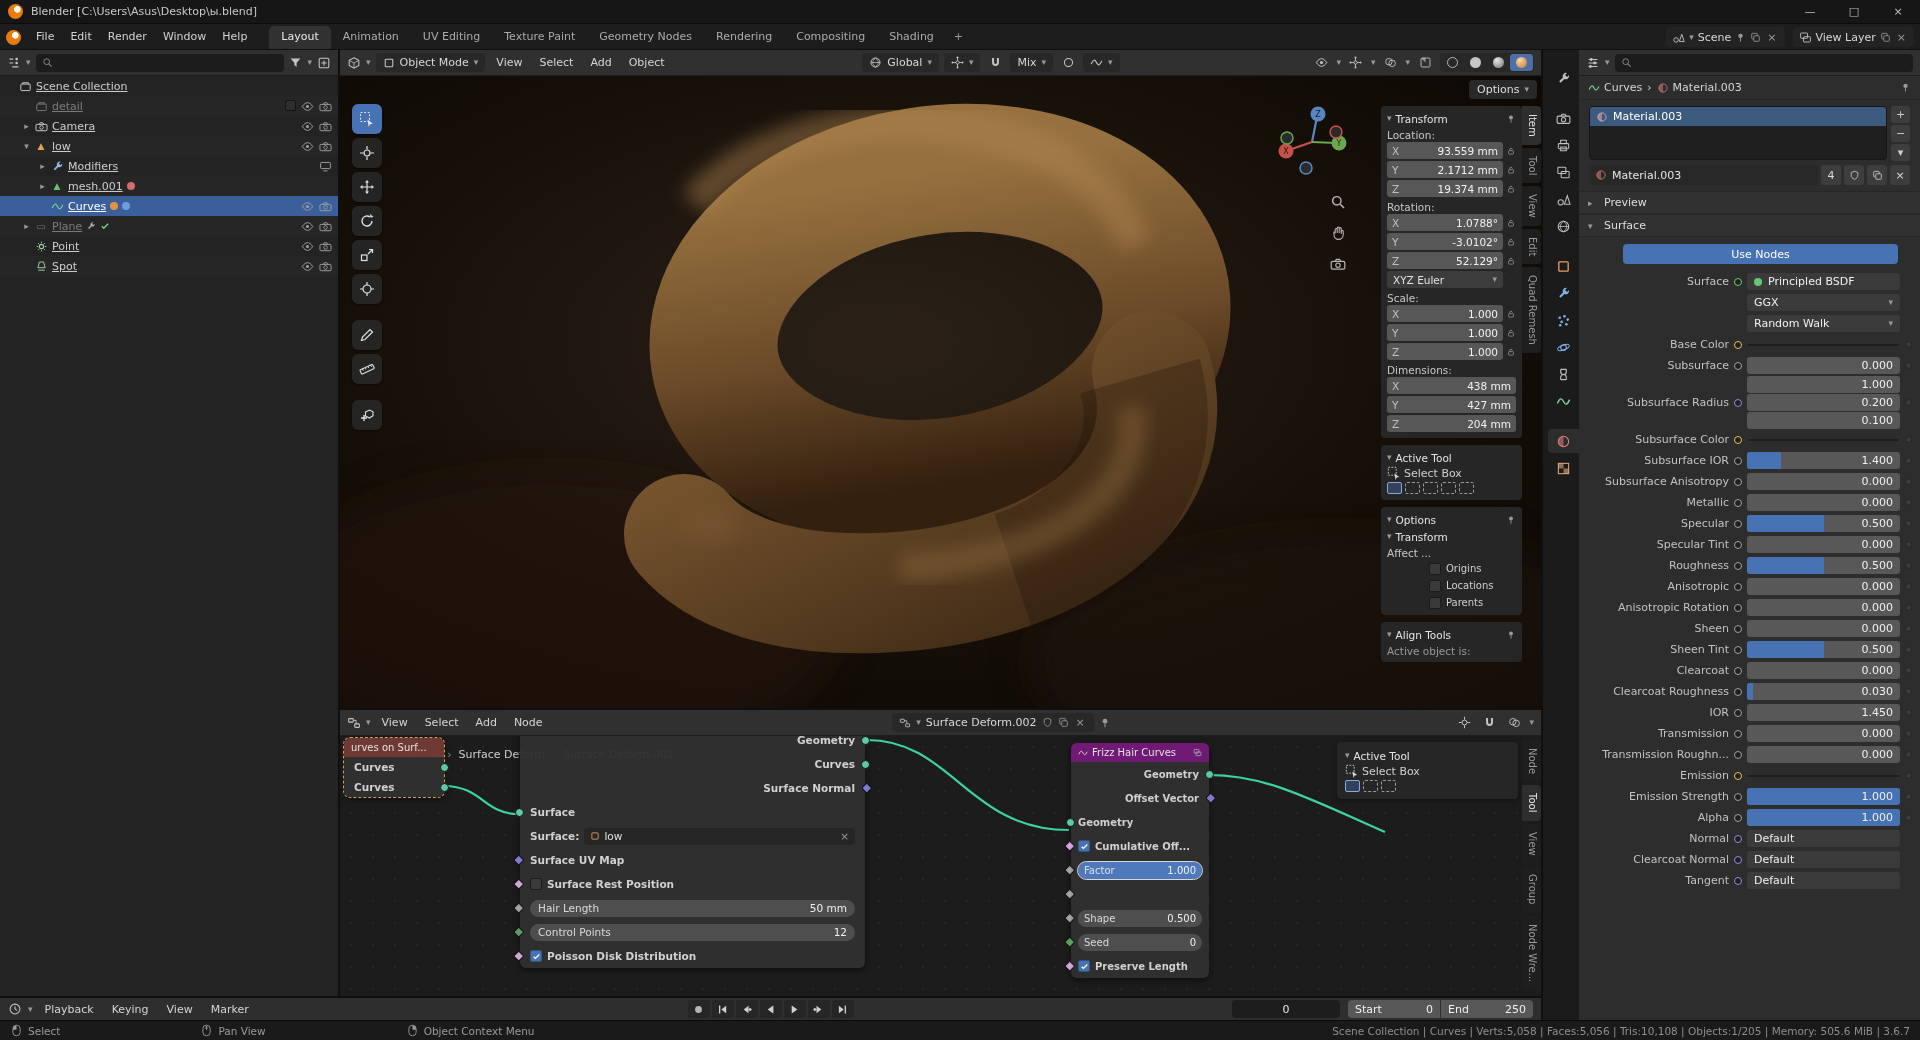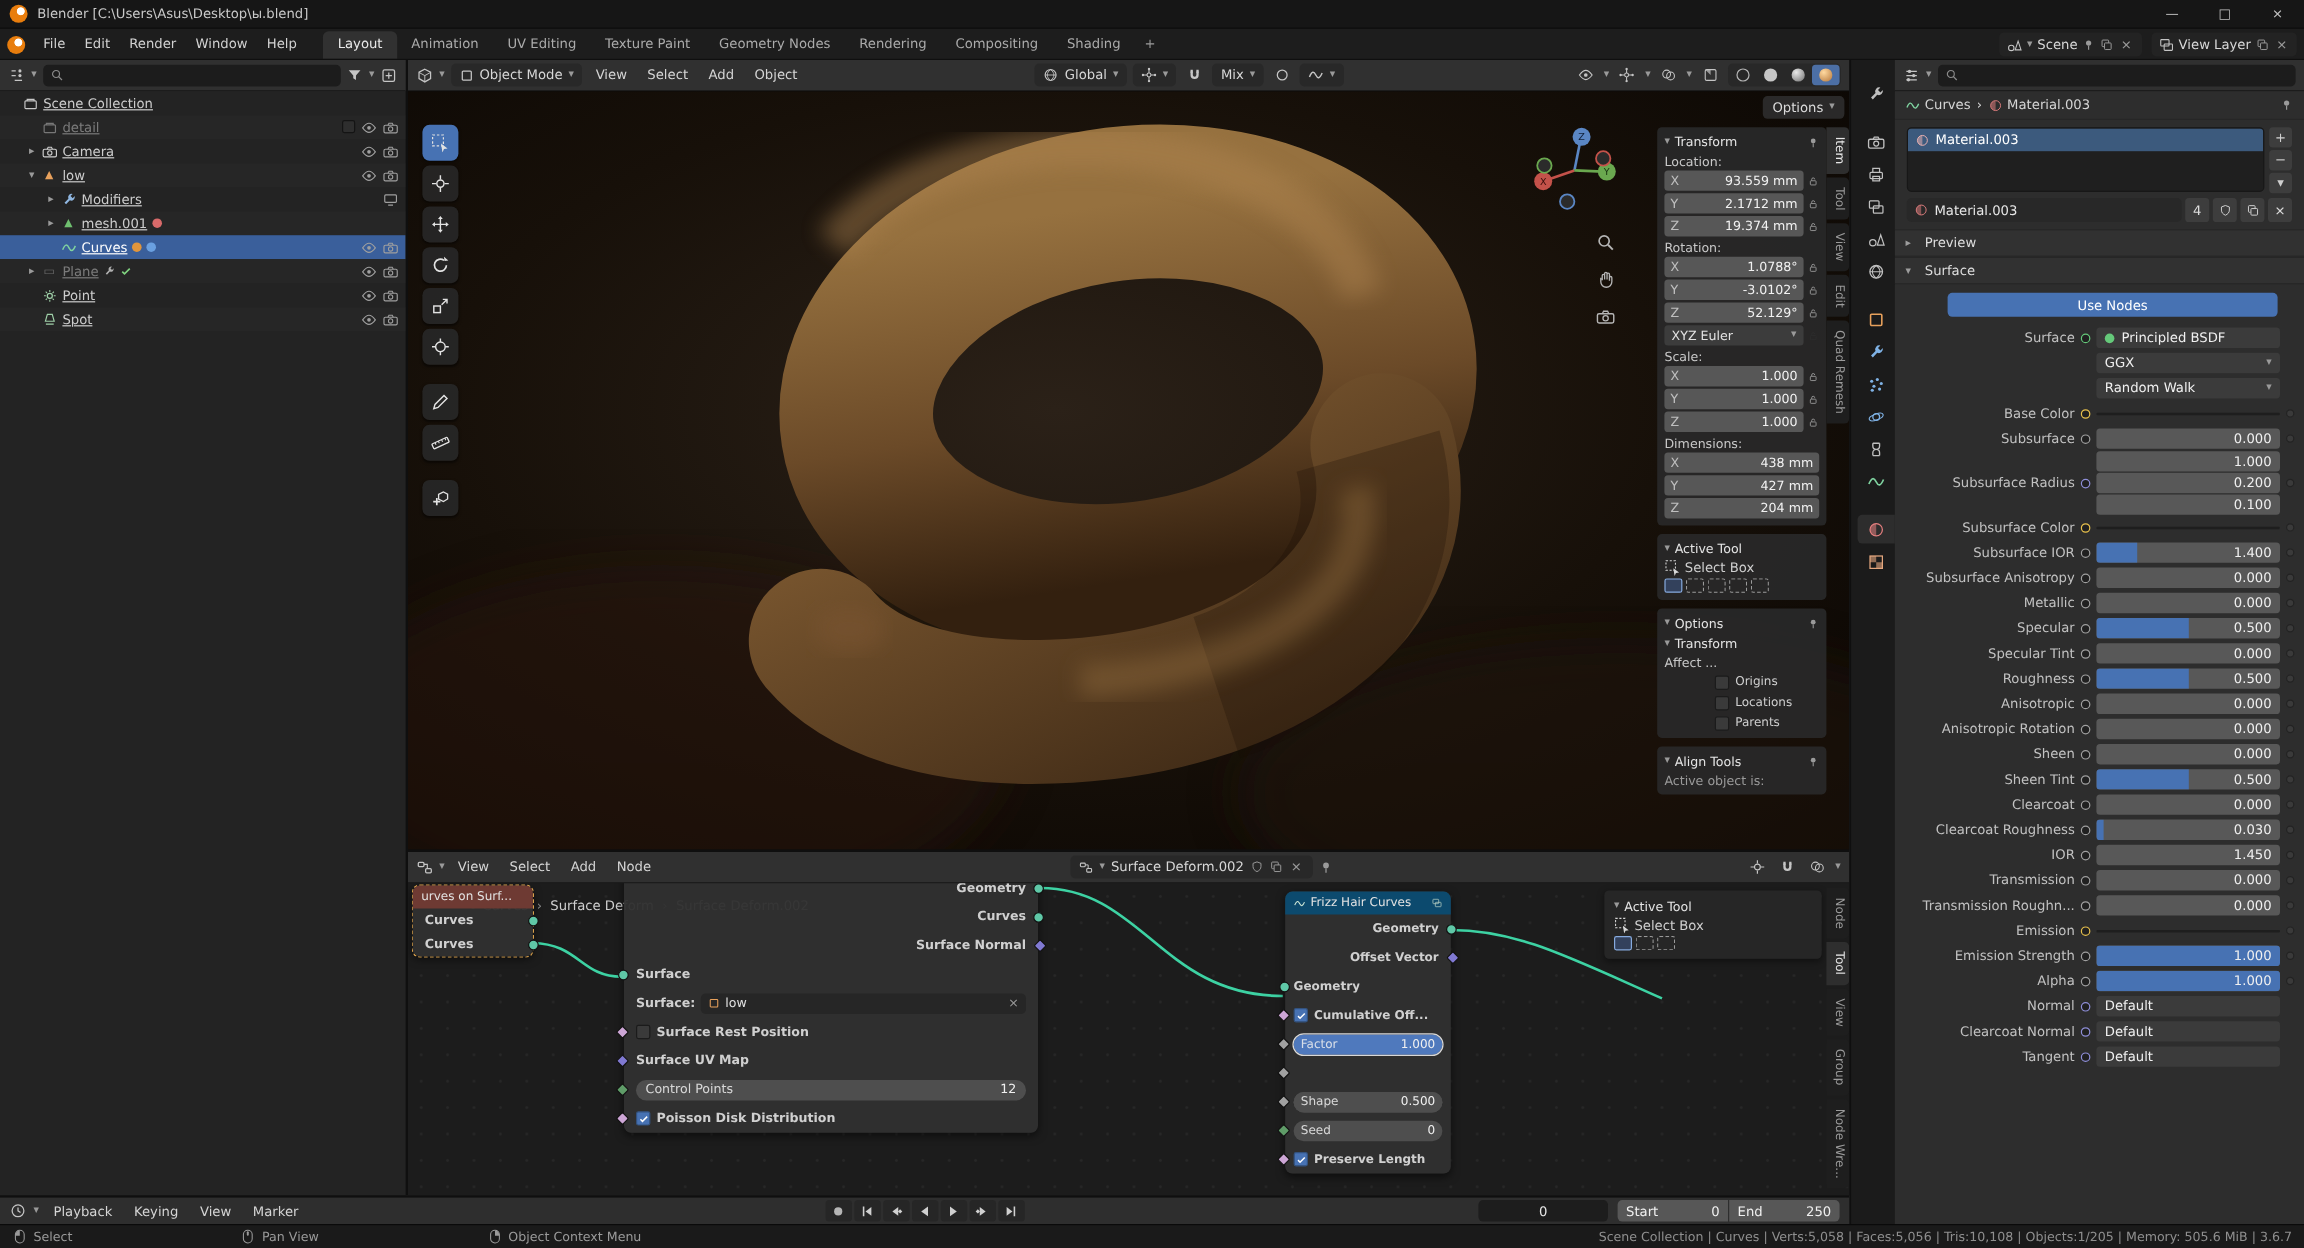--- a/index.html
+++ b/index.html
@@ -1100,47 +1100,54 @@
                 <span class="icn">
                   <svg width="10" height="10" viewBox="0 0 16 16">
                     <rect x="3" y="3" width="10" height="10" rx="1" fill="none" stroke="#e8a15c" stroke-width="1.4"></rect>
                   </svg>
                 </span>
                 <span>low</span>
                 <span class="x">×</span>
               </div>
             </div>
             <div class="nrow">
+              <span class="lb">Surface UV Map</span>
+              <span class="sock l c-vec d"></span>
+            </div>
+            <div class="nrow">
               <span class="cb"></span>
               <span class="lb">Surface Rest Position</span>
               <span class="sock l c-bool d"></span>
             </div>
             <div class="nrow">
-              <span class="lb">Surface UV Map</span>
-              <span class="sock l c-vec d"></span>
+              <div class="nfld">
+                <span class="lab">Hair Length</span>
+                <span class="v">50 mm</span>
+              </div>
+              <span class="sock l c-float d"></span>
             </div>
             <div class="nrow">
               <div class="nfld">
                 <span class="lab">Control Points</span>
                 <span class="v">12</span>
               </div>
               <span class="sock l c-int d"></span>
             </div>
             <div class="nrow">
               <span class="cb on">
                 <svg width="9" height="9" viewBox="0 0 16 16">
                   <path d="M3 8.5l3 3 7-7" fill="none" stroke="#fff" stroke-width="2.2"></path>
                 </svg>
               </span>
               <span class="lb">Poisson Disk Distribution</span>
               <span class="sock l c-bool d"></span>
             </div>
           </div>
           <div class="node" style="left: 731px; top: 7px; width: 138px; font-size: 10px;">
-            <div class="nhdr" style="background: #0c4a6e; font-size: 10px;">
+            <div class="nhdr" style="background: #701a75; font-size: 10px;">
               <span class="icn">
                 <svg width="10" height="10" viewBox="0 0 16 16">
                   <path d="M1.5 10C4 4 6 4 8 8s4 4 6.5-2" fill="none" stroke="#cfe8d8" stroke-width="1.5"></path>
                 </svg>
               </span>
               <span>Frizz Hair Curves</span>
               <span class="spacer"></span>
               <span class="icn">
                 <svg width="9" height="9" viewBox="0 0 16 16">
                   <rect x="2" y="2.5" width="8.5" height="6.5" rx="0.8" fill="none" stroke="#b8d0c4" stroke-width="1.1"></rect>

